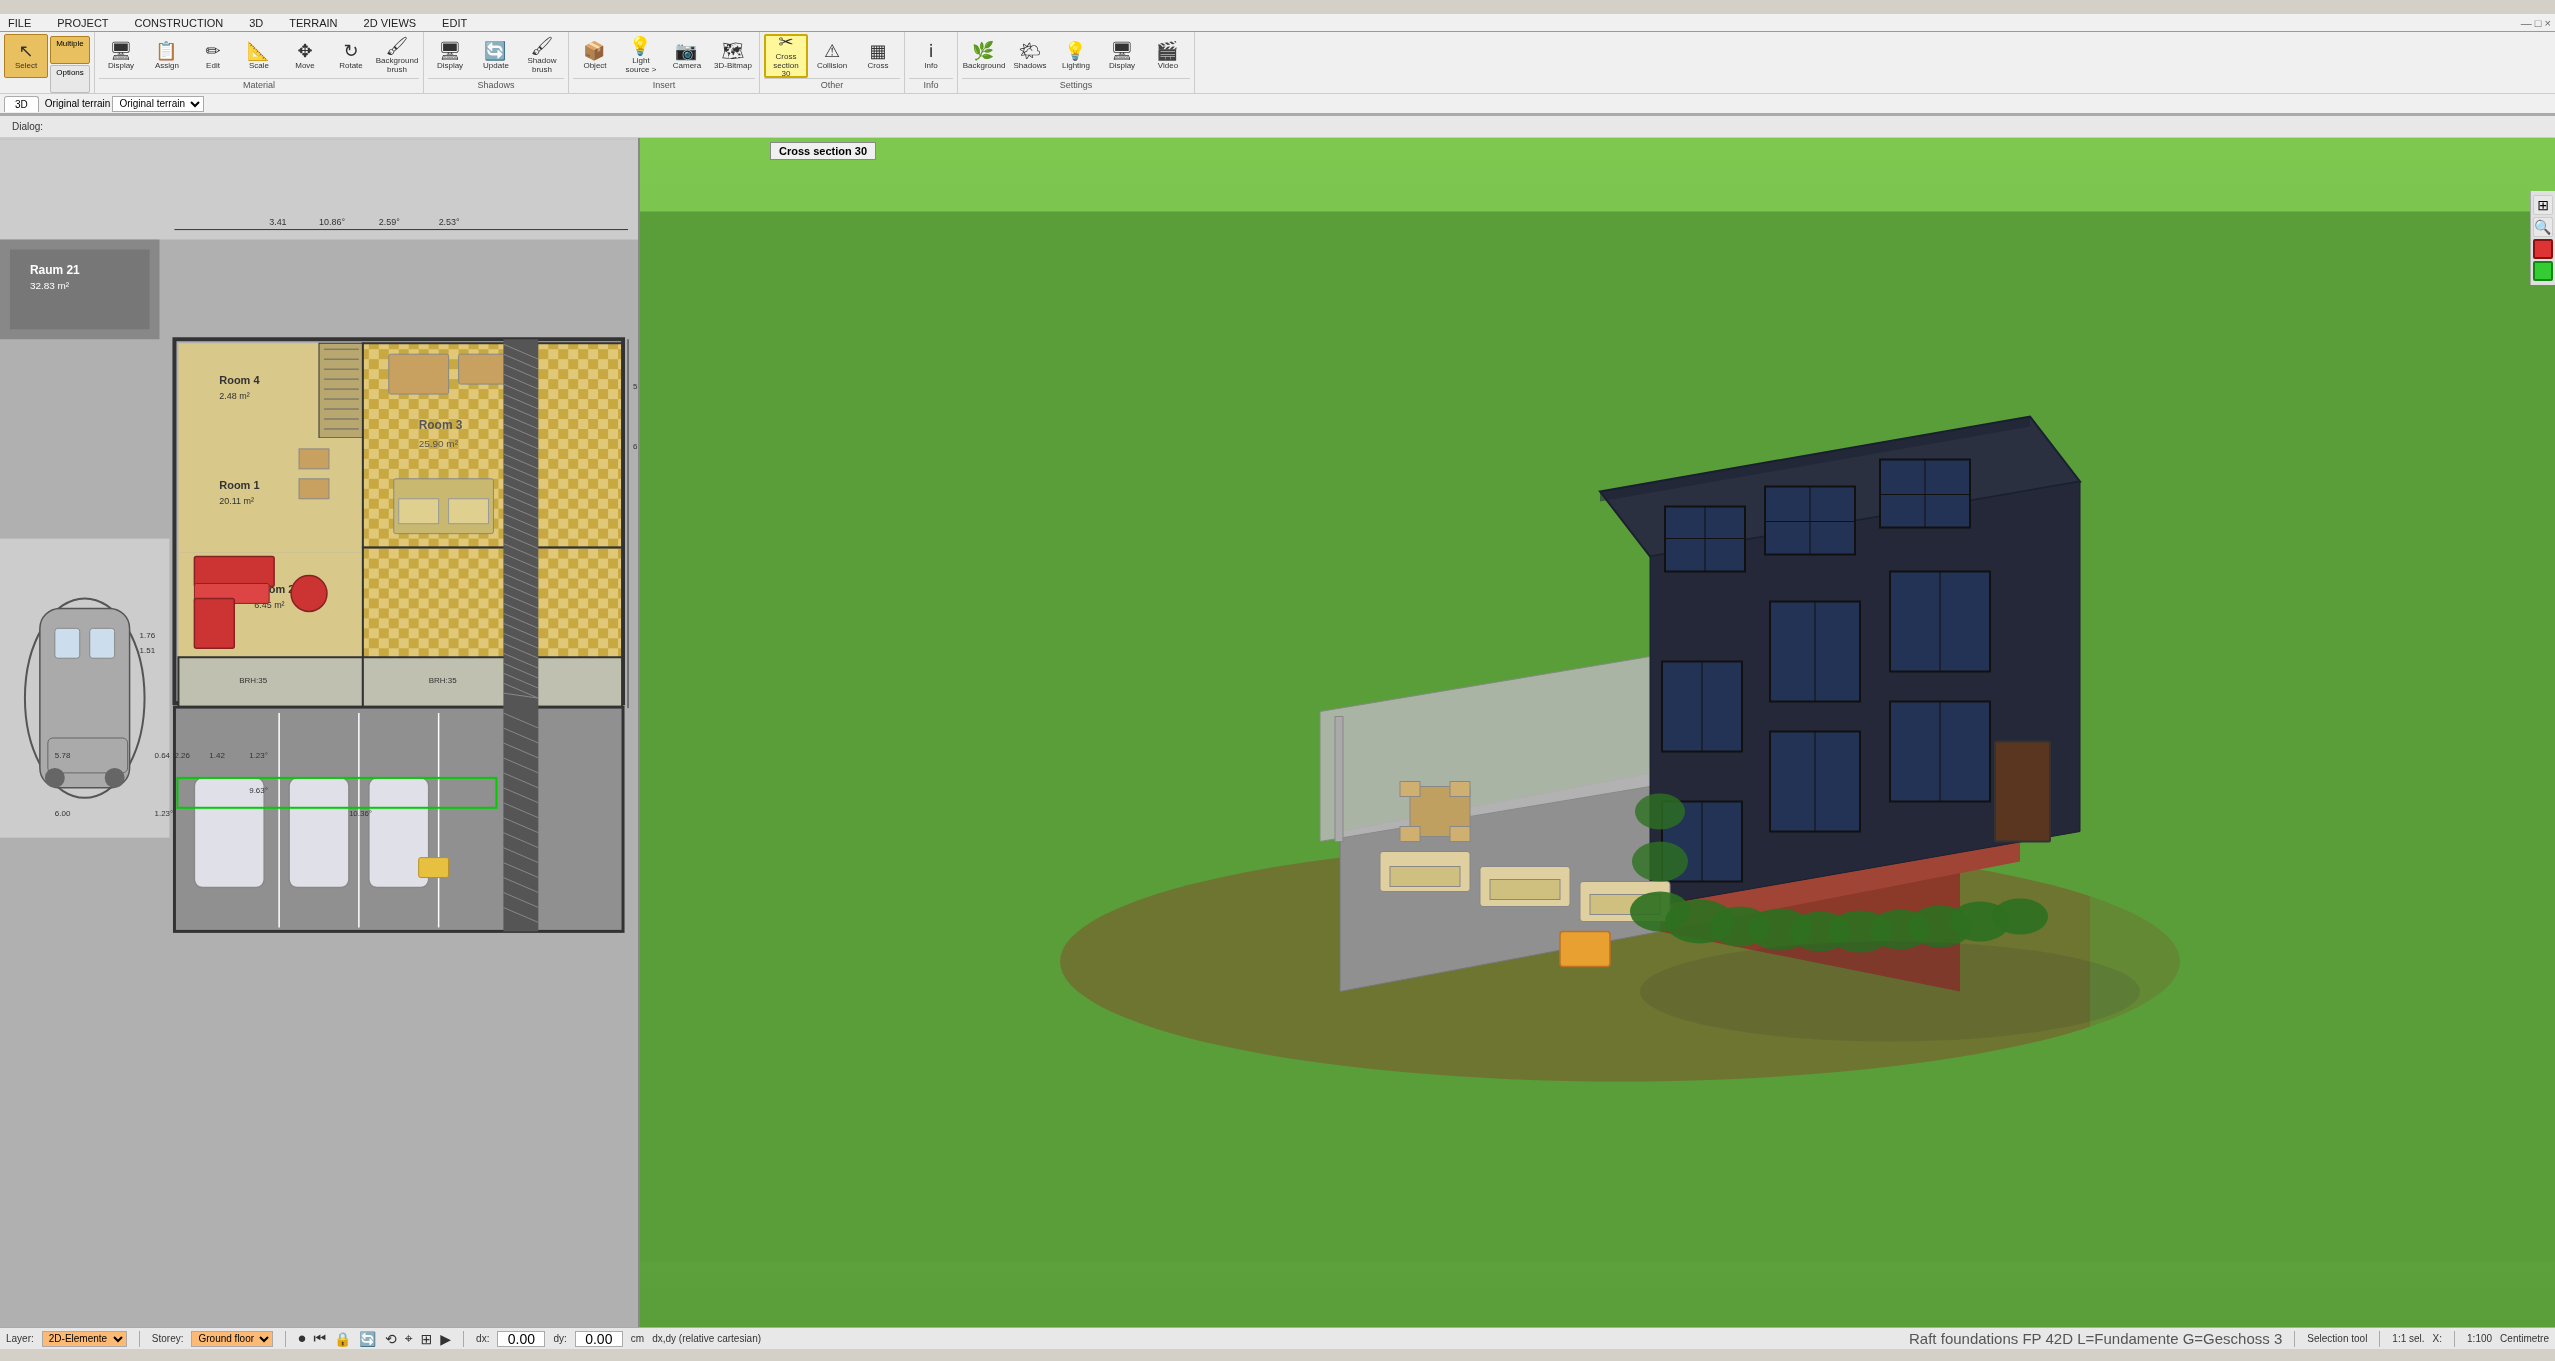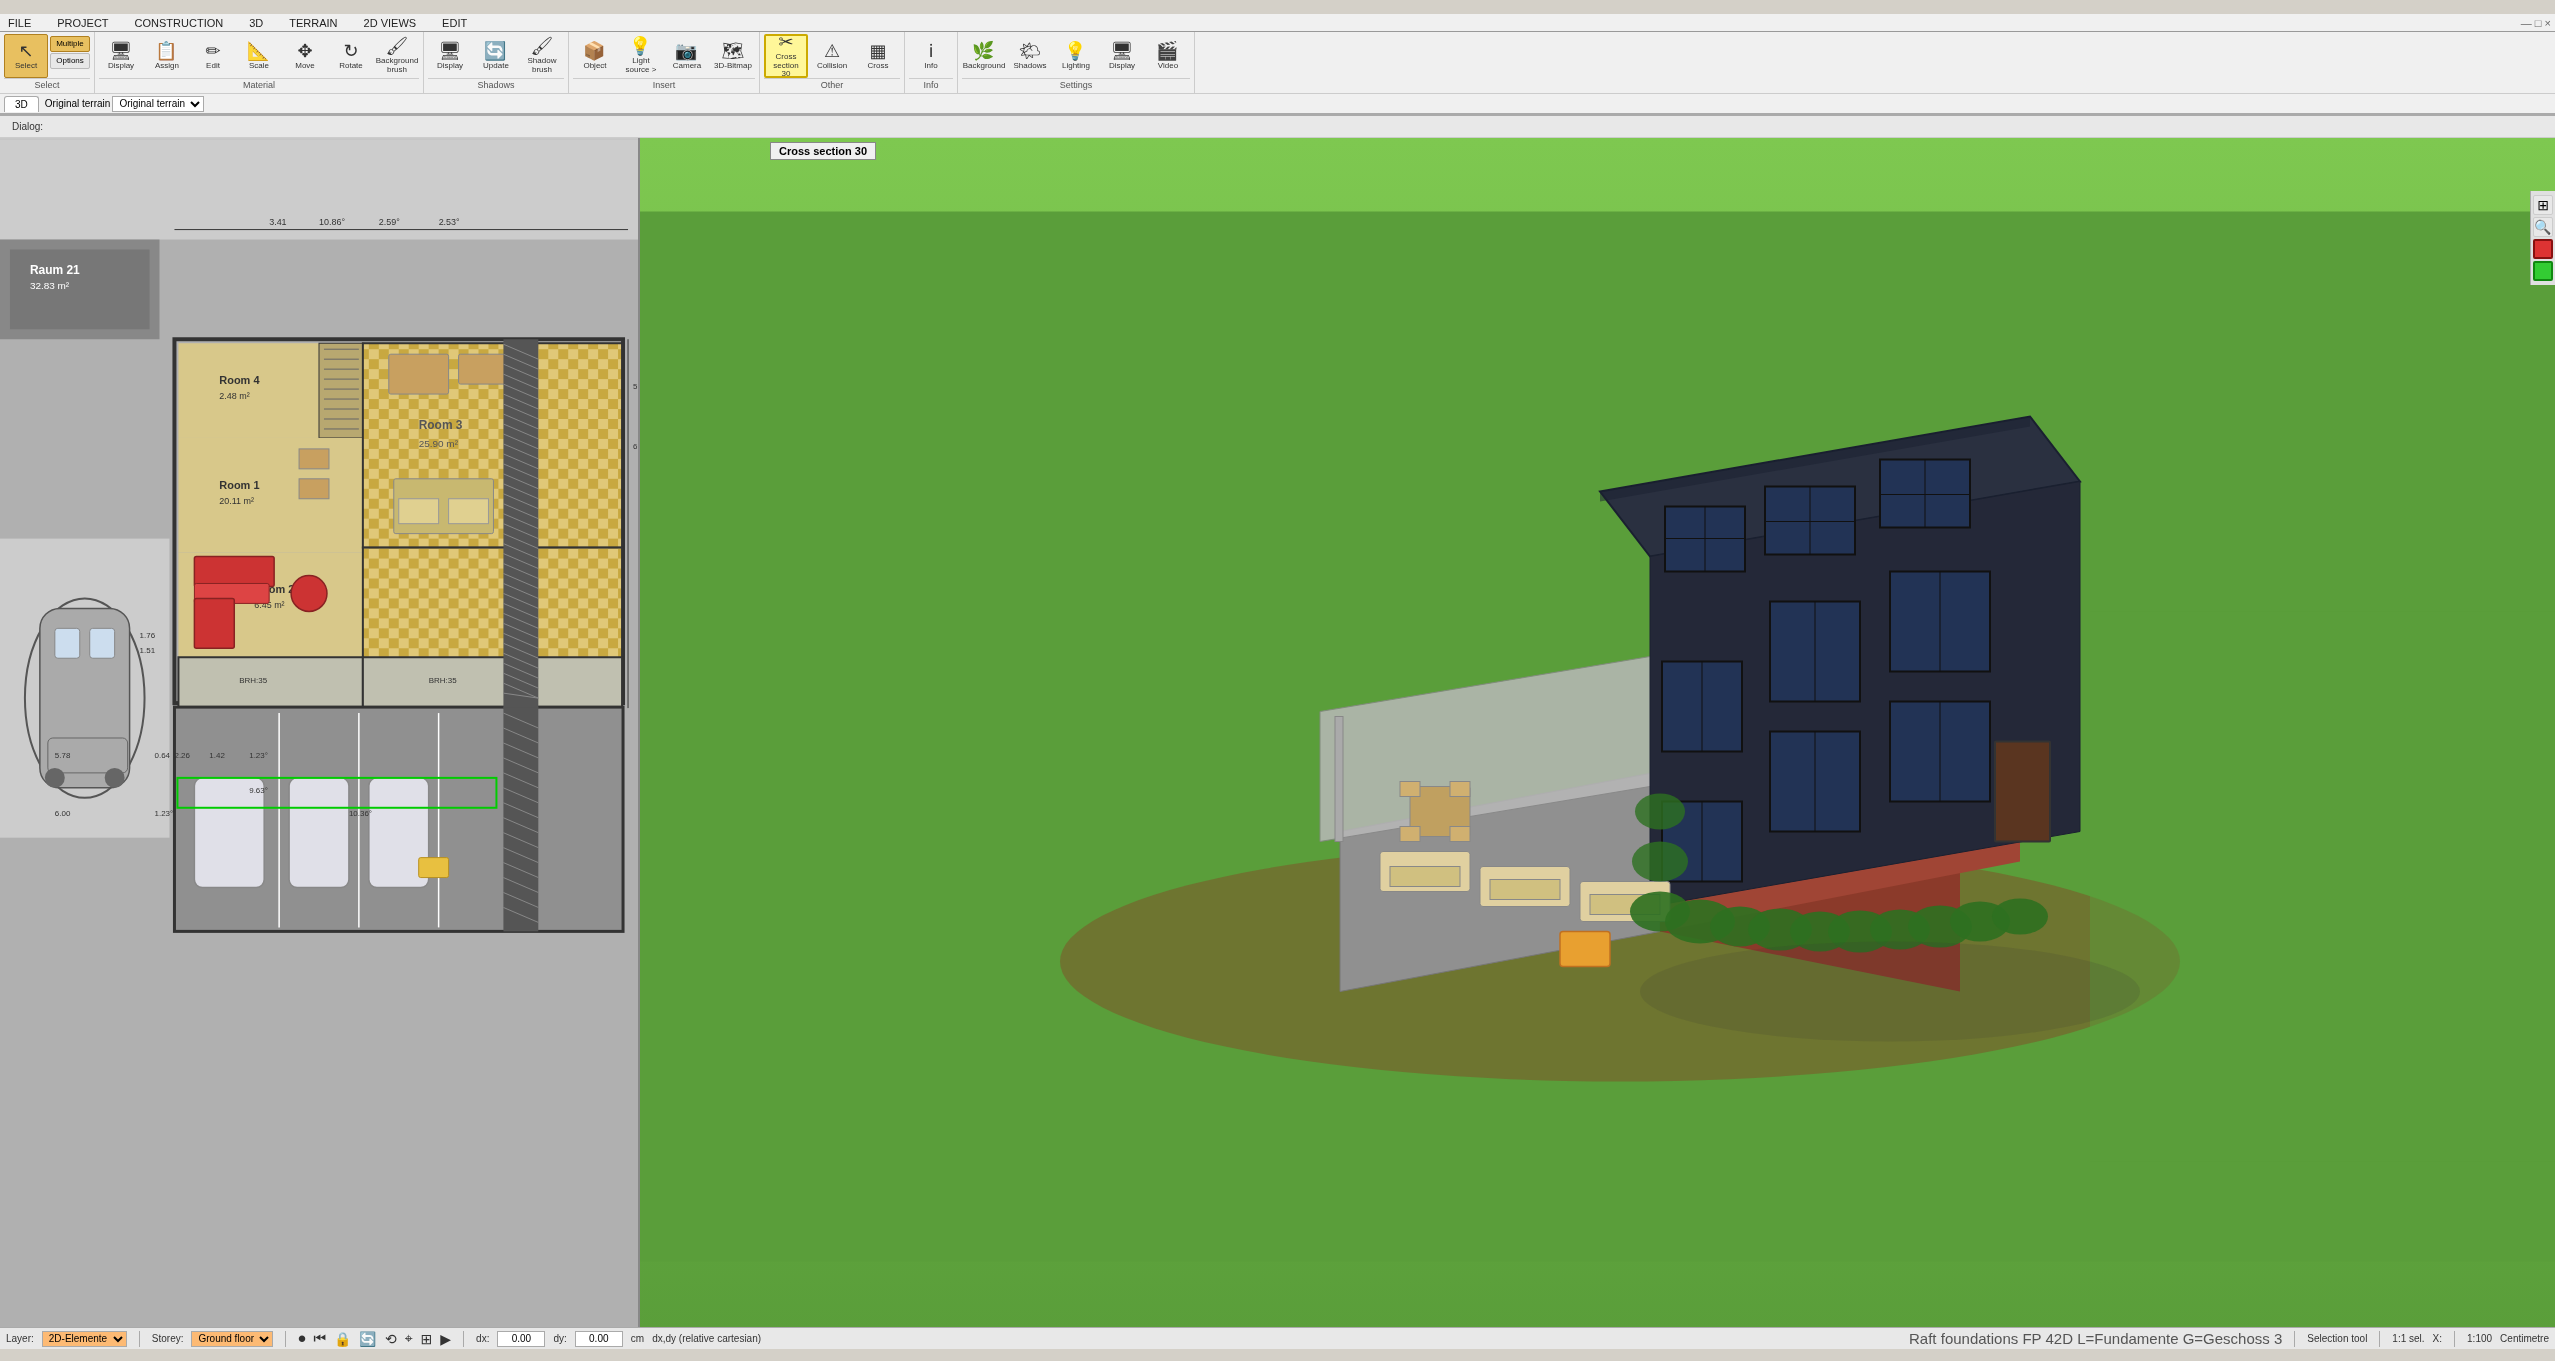--- a/index.html
+++ b/index.html
@@ -165,21 +165,21 @@
     .status-select {
       font-size: 10px;
       height: 16px;
       border: 1px solid #aaa;
       background: #fdba74;
       padding: 0 2px;
     }
     .status-input {
       width: 48px;
       height: 16px;
-      font-size: 10px;
+      font-size: 14px;
       border: 1px solid #aaa;
       text-align: center;
     }
     .status-divider {
       width: 1px;
       height: 16px;
       background: #aaa;
       margin: 0 4px;
     }
 
@@ -204,21 +204,21 @@
       align-items: center;
       justify-content: center;
       cursor: pointer;
       font-size: 14px;
       background: #e8e8e8;
       border: 1px solid #ccc;
       border-radius: 2px;
     }
     .small-btn {
       width: 40px;
-      height: 16px;
+      height: 28px;
       font-size: 8px;
       background: #e8e8e8;
       border: 1px solid #bbb;
       cursor: pointer;
       text-align: center;
       line-height: 14px;
       border-radius: 2px;
     }
 
     

